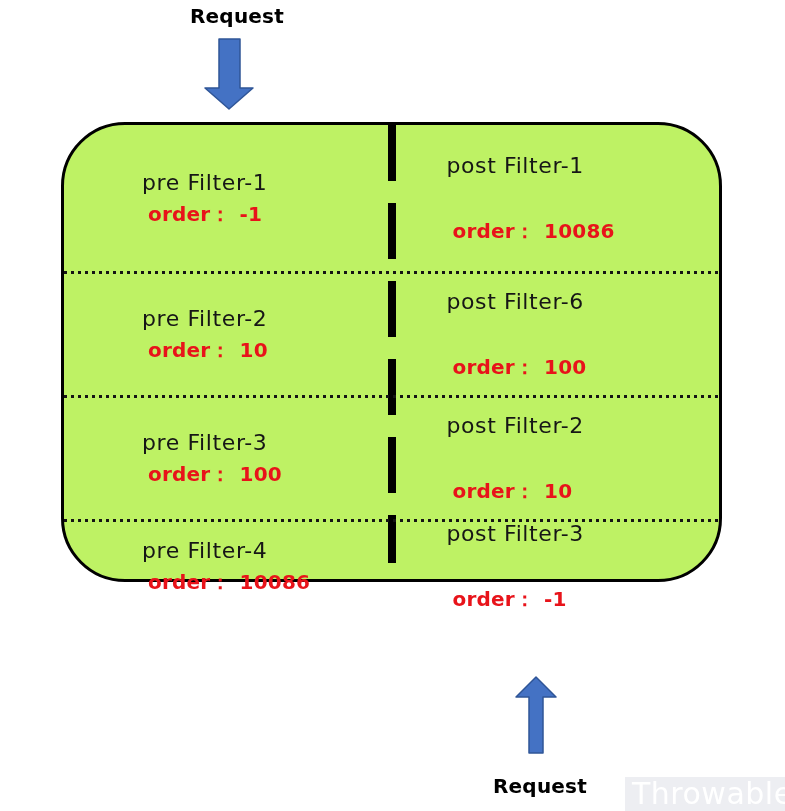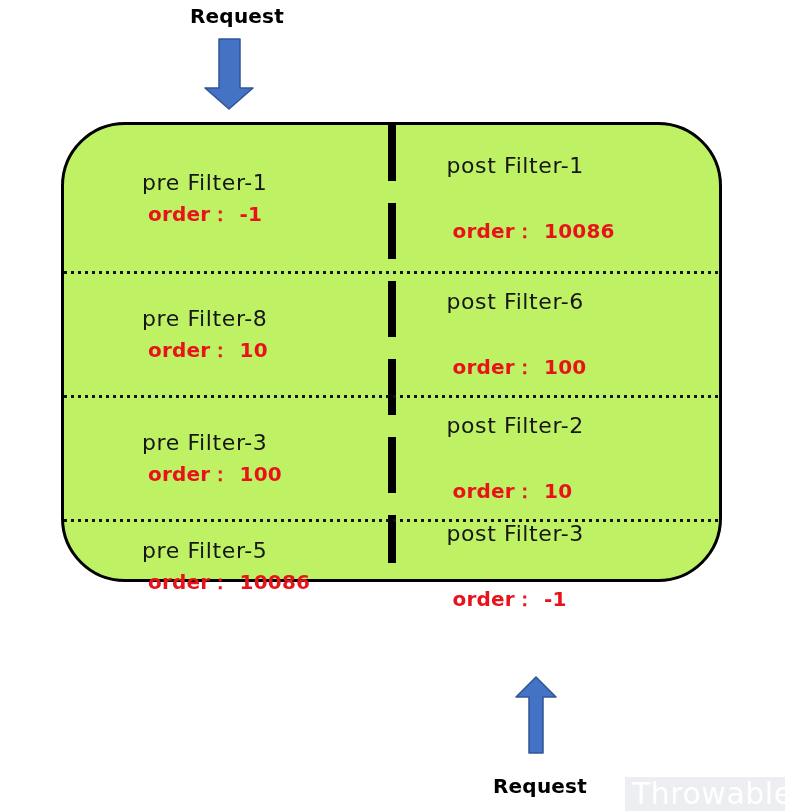--- a/index.html
+++ b/index.html
@@ -151,21 +151,21 @@
       <div class="filter-cell post">
         <div class="filter-title">post Filter-1</div>
         <div class="filter-order">
           <span class="order-label">order：</span><span class="order-value">10086</span>
         </div>
       </div>
     </div>
 
     <div class="filter-row row-2 divided">
       <div class="filter-cell pre">
-        <div class="filter-title">pre Filter-8</div>
+        <div class="filter-title">pre Filter-2</div>
         <div class="filter-order">
           <span class="order-label">order：</span><span class="order-value">10</span>
         </div>
       </div>
       <div class="filter-cell post">
         <div class="filter-title">post Filter-6</div>
         <div class="filter-order">
           <span class="order-label">order：</span><span class="order-value">100</span>
         </div>
       </div>
@@ -181,21 +181,21 @@
       <div class="filter-cell post">
         <div class="filter-title">post Filter-2</div>
         <div class="filter-order">
           <span class="order-label">order：</span><span class="order-value">10</span>
         </div>
       </div>
     </div>
 
     <div class="filter-row row-4 divided">
       <div class="filter-cell pre">
-        <div class="filter-title">pre Filter-5</div>
+        <div class="filter-title">pre Filter-4</div>
         <div class="filter-order">
           <span class="order-label">order：</span><span class="order-value">10086</span>
         </div>
       </div>
       <div class="filter-cell post">
         <div class="filter-title">post Filter-3</div>
         <div class="filter-order">
           <span class="order-label">order：</span><span class="order-value">-1</span>
         </div>
       </div>

